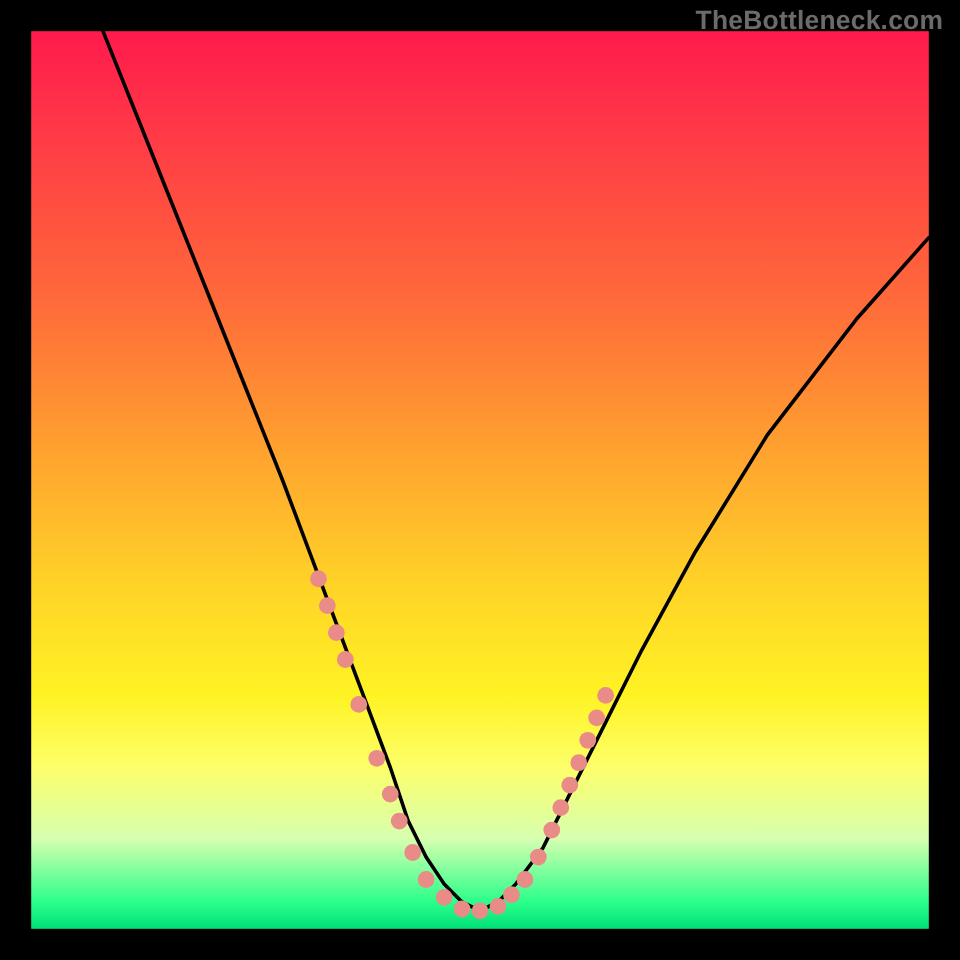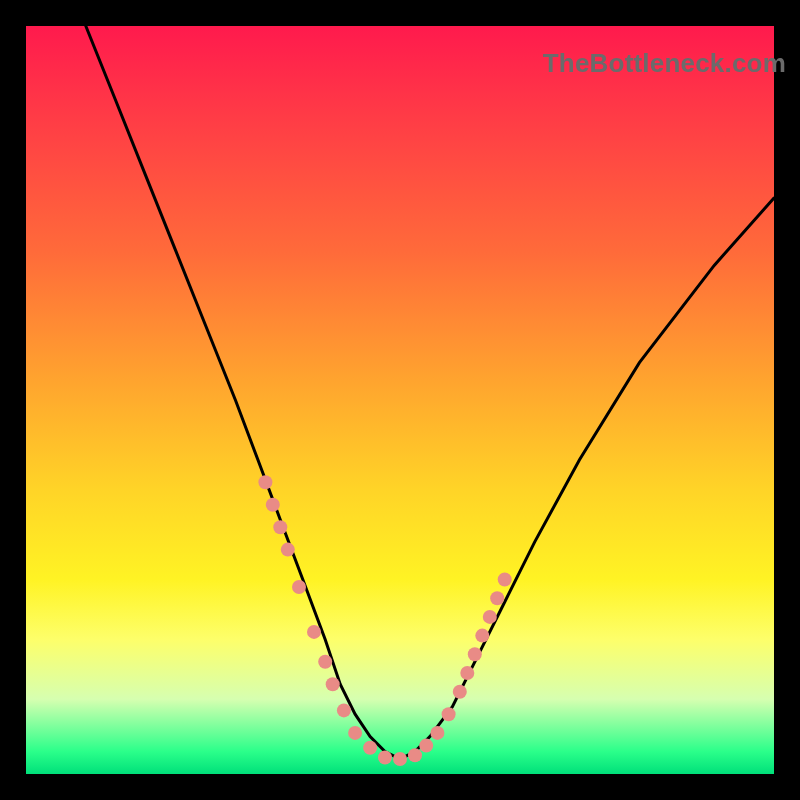--- a/index.html
+++ b/index.html
@@ -37,26 +37,25 @@
       #d6ffb0 90%,
       #2bff8a 97%,
       #00e07a 100%
     );
   }
   .watermark {
     position: absolute;
     top: 4px;
     right: 14px;
     font-family: Arial, Helvetica, sans-serif;
-    font-size: 26px;
+    font-size: 22px;
     font-weight: 600;
     color: #6b6b6b;
     letter-spacing: 0.2px;
     user-select: none;
-    margin-top: 44px;
   }
   svg.curve {
     position: absolute;
     top: 0;
     left: 0;
     width: 748px;
     height: 748px;
     overflow: visible;
   }
 </style>

